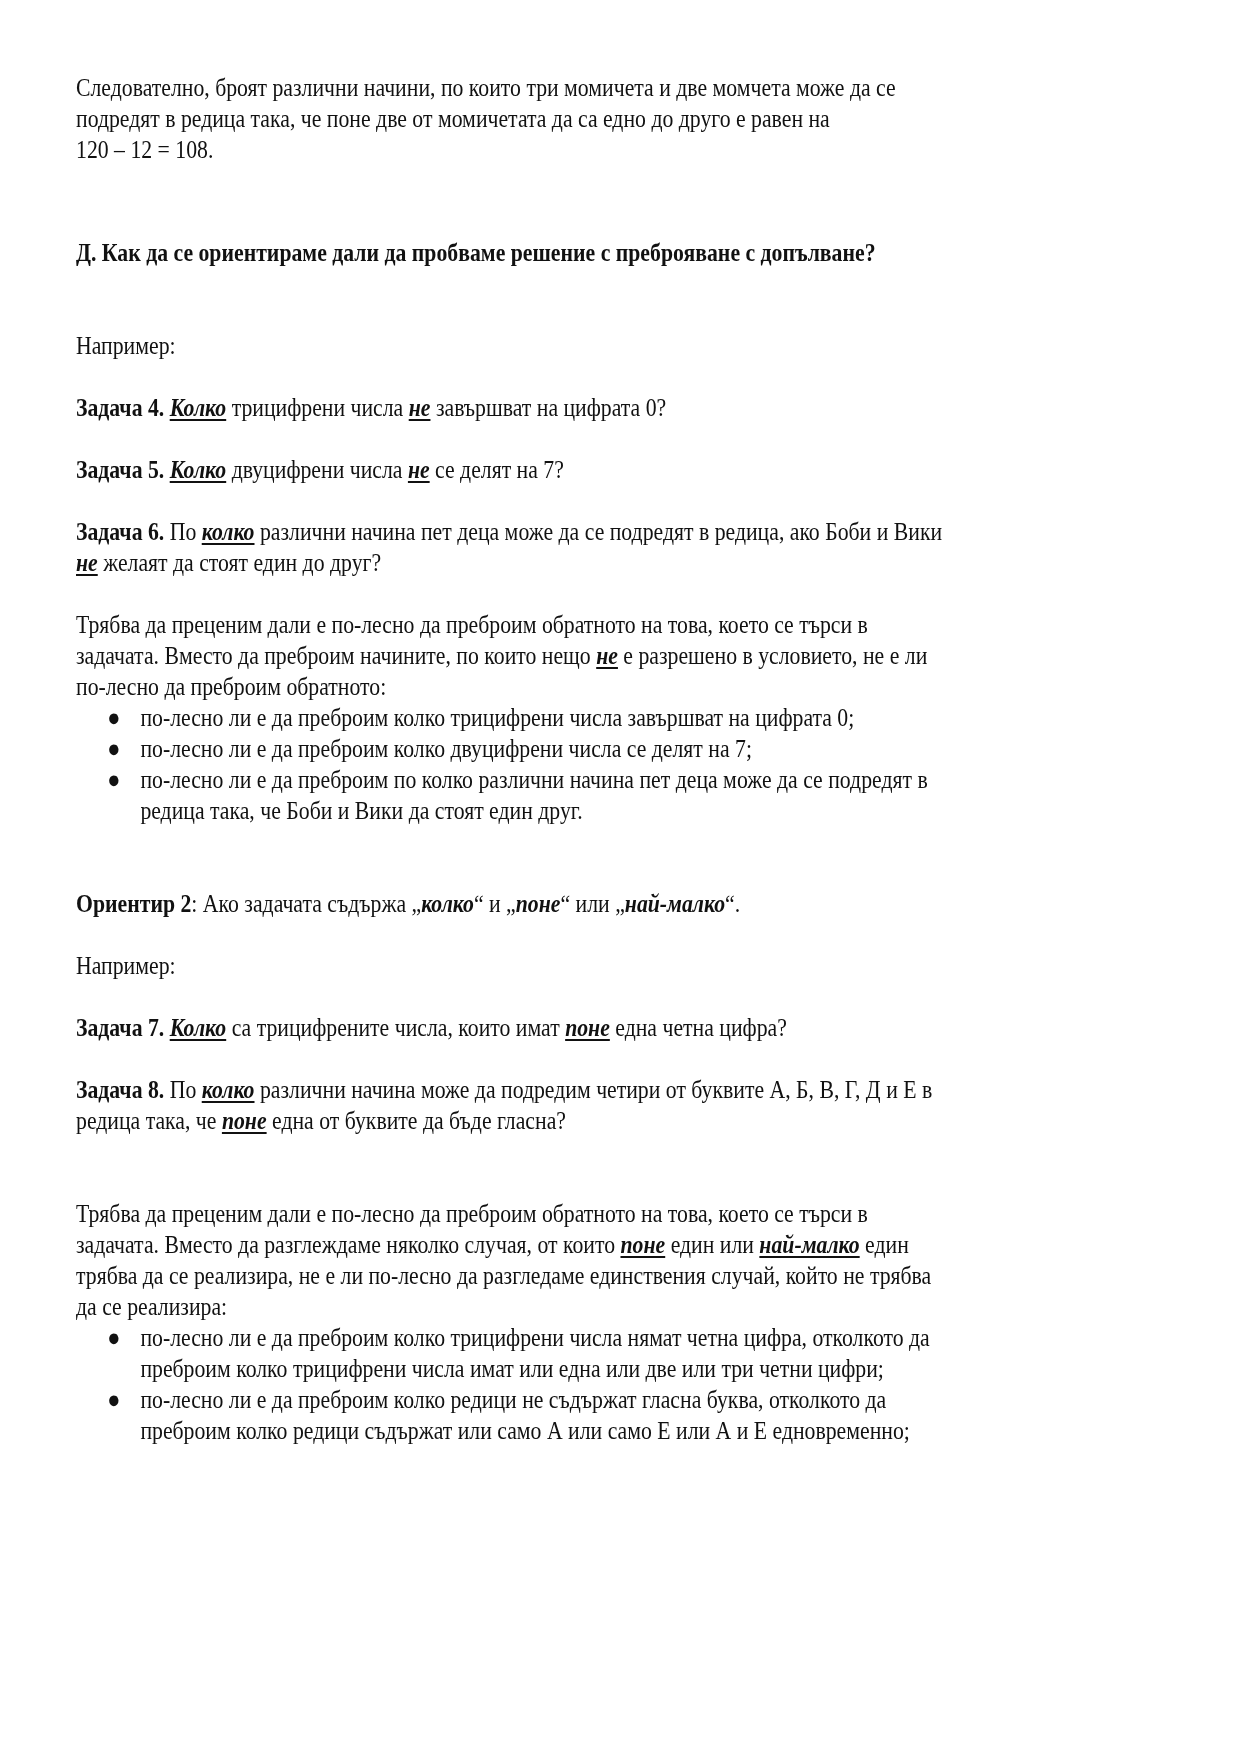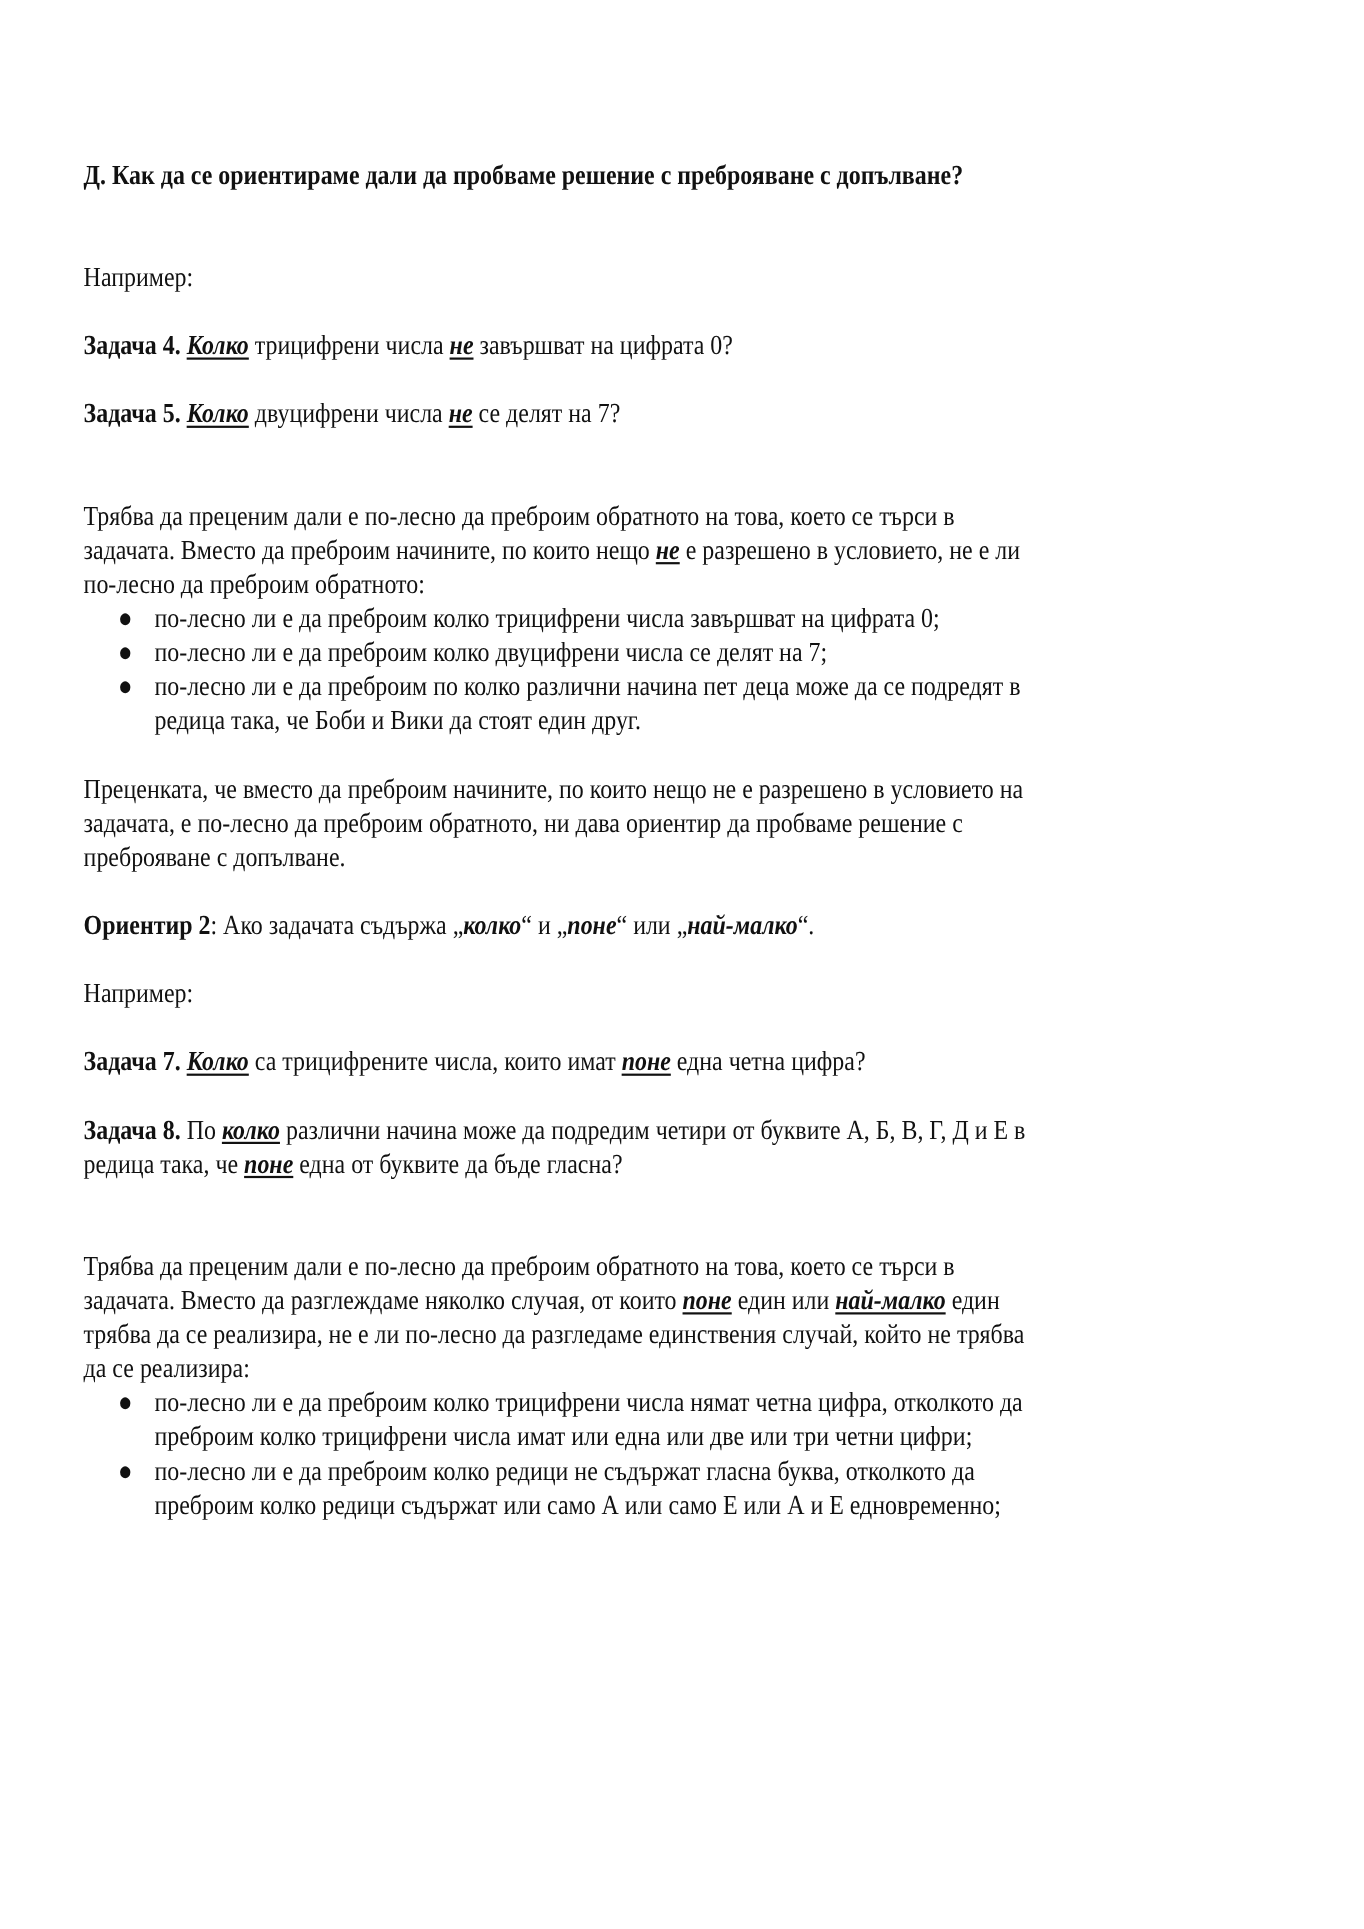--- a/index.html
+++ b/index.html
@@ -52,20 +52,25 @@
     }
     .indent {
       padding-left: 74px;
     }
   </style>
 </head>
 <body>
 
 <div class="page">
 
+  <div>
+    <div class="line">Следователно, броят различни начини, по които три момичета и две момчета може да се</div>
+    <div class="line">подредят в редица така, че поне две от момичетата да са едно до друго е равен на</div>
+    <div class="line">120 – 12 = 108.</div>
+  </div>
 
   <div class="blank-lg"></div>
   <div class="blank" style="height:10px"></div>
 
   <div class="line"><b>Д. Как да се ориентираме дали да пробваме решение с преброяване с допълване?</b></div>
 
   <div class="blank"></div>
 
 
   <div class="blank"></div>
@@ -75,43 +80,42 @@
   <div class="blank"></div>
 
   <div class="line"><b>Задача 4.</b> <span class="kwu">Колко</span><span> трицифрени числа </span><span class="kwu">не</span><span> завършват на цифрата 0?</span></div>
 
   <div class="blank"></div>
 
   <div class="line"><b>Задача 5.</b> <span class="kwu">Колко</span><span> двуцифрени числа </span><span class="kwu">не</span><span> се делят на 7?</span></div>
 
   <div class="blank"></div>
 
+  <div>
+    <div class="line"><b>Задача 6.</b><span> По </span><span class="kwu">колко</span><span> различни начина пет деца може да се подредят в редица, ако Боби и Вики</span></div>
+    <div class="line"><span class="kwu">не</span><span> желаят да стоят един до друг?</span></div>
+  </div>
 
   <div class="blank"></div>
 
   <div>
     <div class="line">Трябва да преценим дали е по-лесно да преброим обратното на това, което се търси в</div>
     <div class="line"><span>задачата. Вместо да преброим начините, по които нещо </span><span class="kwu">не</span><span> е разрешено в условието, не е ли</span></div>
     <div class="line">по-лесно да преброим обратното:</div>
   </div>
 
   <div>
     <div class="line"><span class="bullet">●</span><span>по-лесно ли е да преброим колко трицифрени числа завършват на цифрата 0;</span></div>
     <div class="line"><span class="bullet">●</span><span>по-лесно ли е да преброим колко двуцифрени числа се делят на 7;</span></div>
     <div class="line"><span class="bullet">●</span><span>по-лесно ли е да преброим по колко различни начина пет деца може да се подредят в</span></div>
     <div class="line indent">редица така, че Боби и Вики да стоят един друг.</div>
   </div>
 
   <div class="blank"></div>
 
-  <div>
-    <div class="line">Преценката, че вместо да преброим начините, по които нещо не е разрешено в условието на</div>
-    <div class="line">задачата, е по-лесно да преброим обратното, ни дава ориентир да пробваме решение с</div>
-    <div class="line">преброяване с допълване.</div>
-  </div>
 
   <div class="blank"></div>
 
   <div class="line"><b>Ориентир 2</b><span>: Ако задачата съдържа „</span><span class="kw">колко</span><span>“ и „</span><span class="kw">поне</span><span>“ или „</span><span class="kw">най-малко</span><span>“.</span></div>
 
   <div class="blank"></div>
 
   <div class="line">Например:</div>
 
   <div class="blank"></div>

